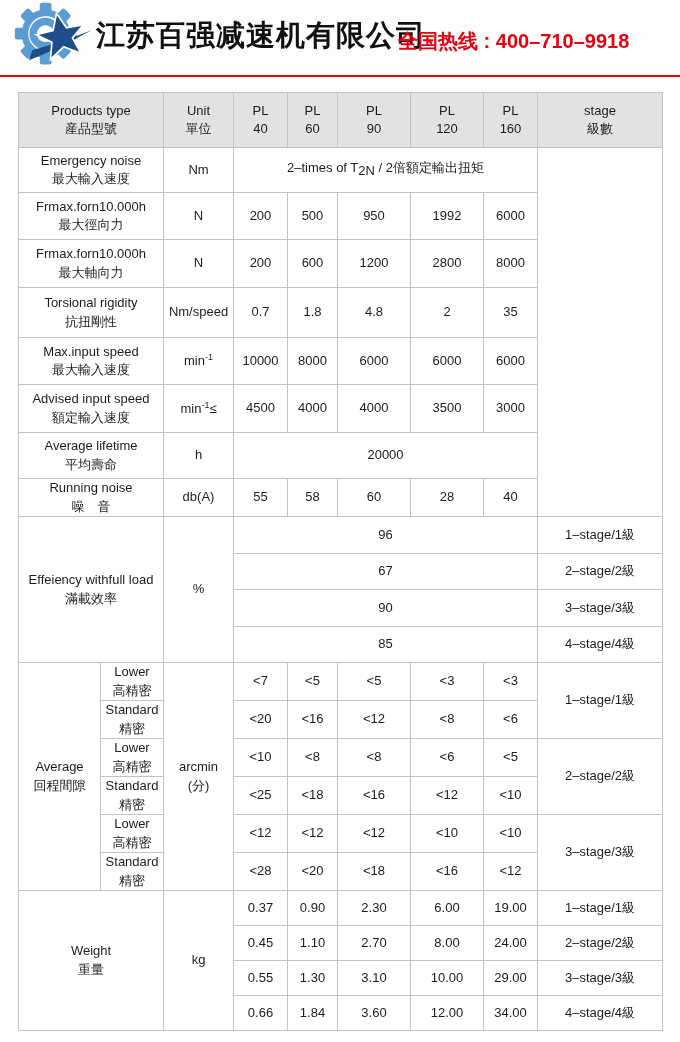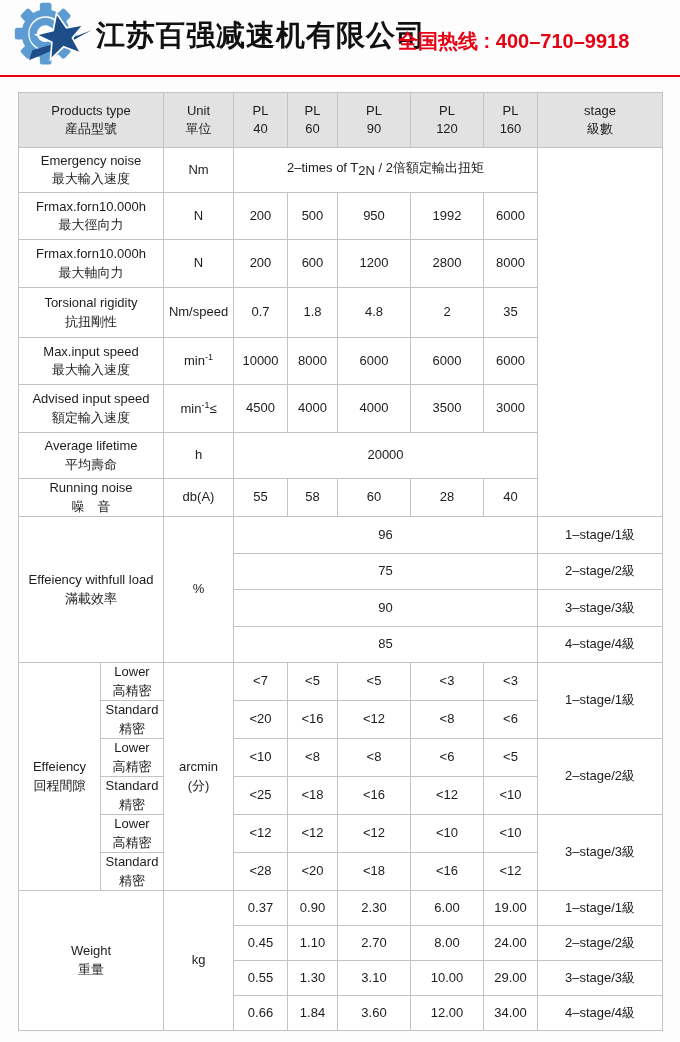--- a/index.html
+++ b/index.html
@@ -217,35 +217,35 @@
     <tr class="h37">
       <td colspan="2" rowspan="4">
         <div>Effeiency withfull load</div>
             <div>滿載效率</div>
       </td>
       <td rowspan="4">%</td>
       <td colspan="5">96</td>
       <td>1–stage/1級</td>
     </tr>
     <tr class="h36">
-      <td colspan="5">75</td>
+      <td colspan="5">67</td>
       <td>2–stage/2級</td>
     </tr>
     <tr class="h37">
       <td colspan="5">90</td>
       <td>3–stage/3級</td>
     </tr>
     <tr class="h36">
       <td colspan="5">85</td>
       <td>4–stage/4級</td>
     </tr>
 
     <tr class="h38">
       <td rowspan="6">
-        <div>Effeiency</div>
+        <div>Average</div>
             <div>回程間隙</div>
       </td>
       <td>
         <div>Lower</div>
             <div>高精密</div>
       </td>
       <td rowspan="6">
         <div>arcmin</div>
             <div>(分)</div>
       </td>

